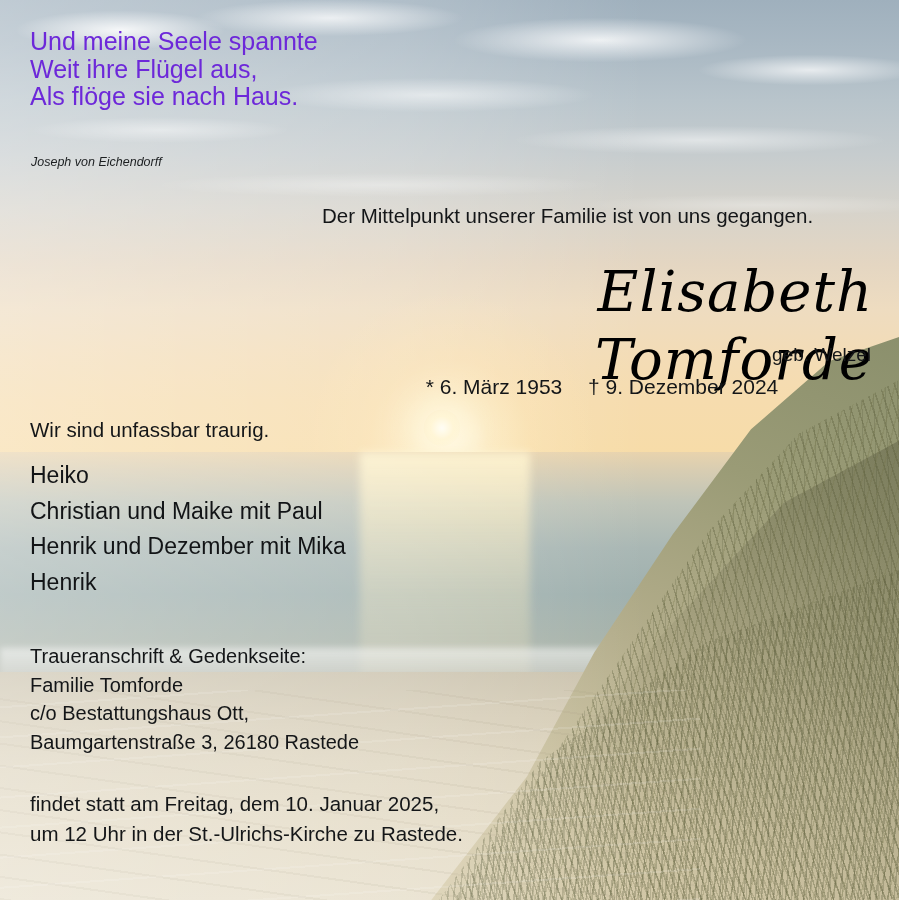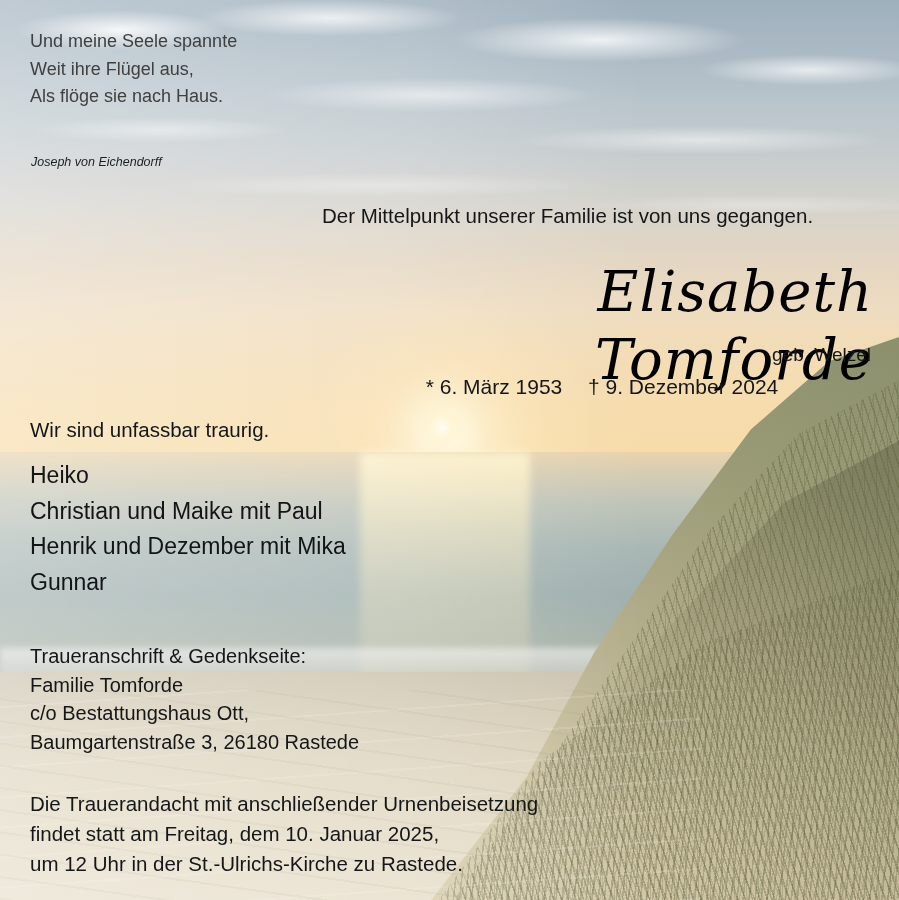--- a/index.html
+++ b/index.html
@@ -182,23 +182,23 @@
   
   .content {
     position: absolute;
     inset: 0;
     color: #1b1b1b;
   }
   .block { position: absolute; }
 
   .poem {
     left: 30px; top: 28px;
-    font-size: 18px;
+    font-size: 25px;
     line-height: 27.5px;
-    color: #404040;
+    color: #6d28d9;
   }
   .poem-author {
     left: 31px; top: 155px;
     font-size: 12.5px;
     color: #1c1f21;
     font-style: italic;
   }
   .lead {
     left: 322px; top: 204px;
     font-size: 20.5px;
@@ -298,30 +298,29 @@
       <span class="sep"></span>
       <span>† 9. Dezember 2024</span>
     </div>
 
     <div class="block sad">Wir sind unfassbar traurig.</div>
 
     <div class="block survivors">
       <div>Heiko</div>
       <div>Christian und Maike mit Paul</div>
       <div>Henrik und Dezember mit Mika</div>
-      <div>Gunnar</div>
+      <div>Henrik</div>
     </div>
 
     <div class="block address">
       <div>Traueranschrift &amp; Gedenkseite:</div>
       <div>Familie Tomforde</div>
       <div>c/o Bestattungshaus Ott,</div>
       <div>Baumgartenstraße 3, 26180 Rastede</div>
     </div>
 
     <div class="block service">
-      <div>Die Trauerandacht mit anschließender Urnenbeisetzung</div>
       <div>findet statt am Freitag, dem 10. Januar 2025,</div>
       <div>um 12 Uhr in der St.-Ulrichs-Kirche zu Rastede.</div>
     </div>
 
   </div>
 </div>
 
 </body></html>

